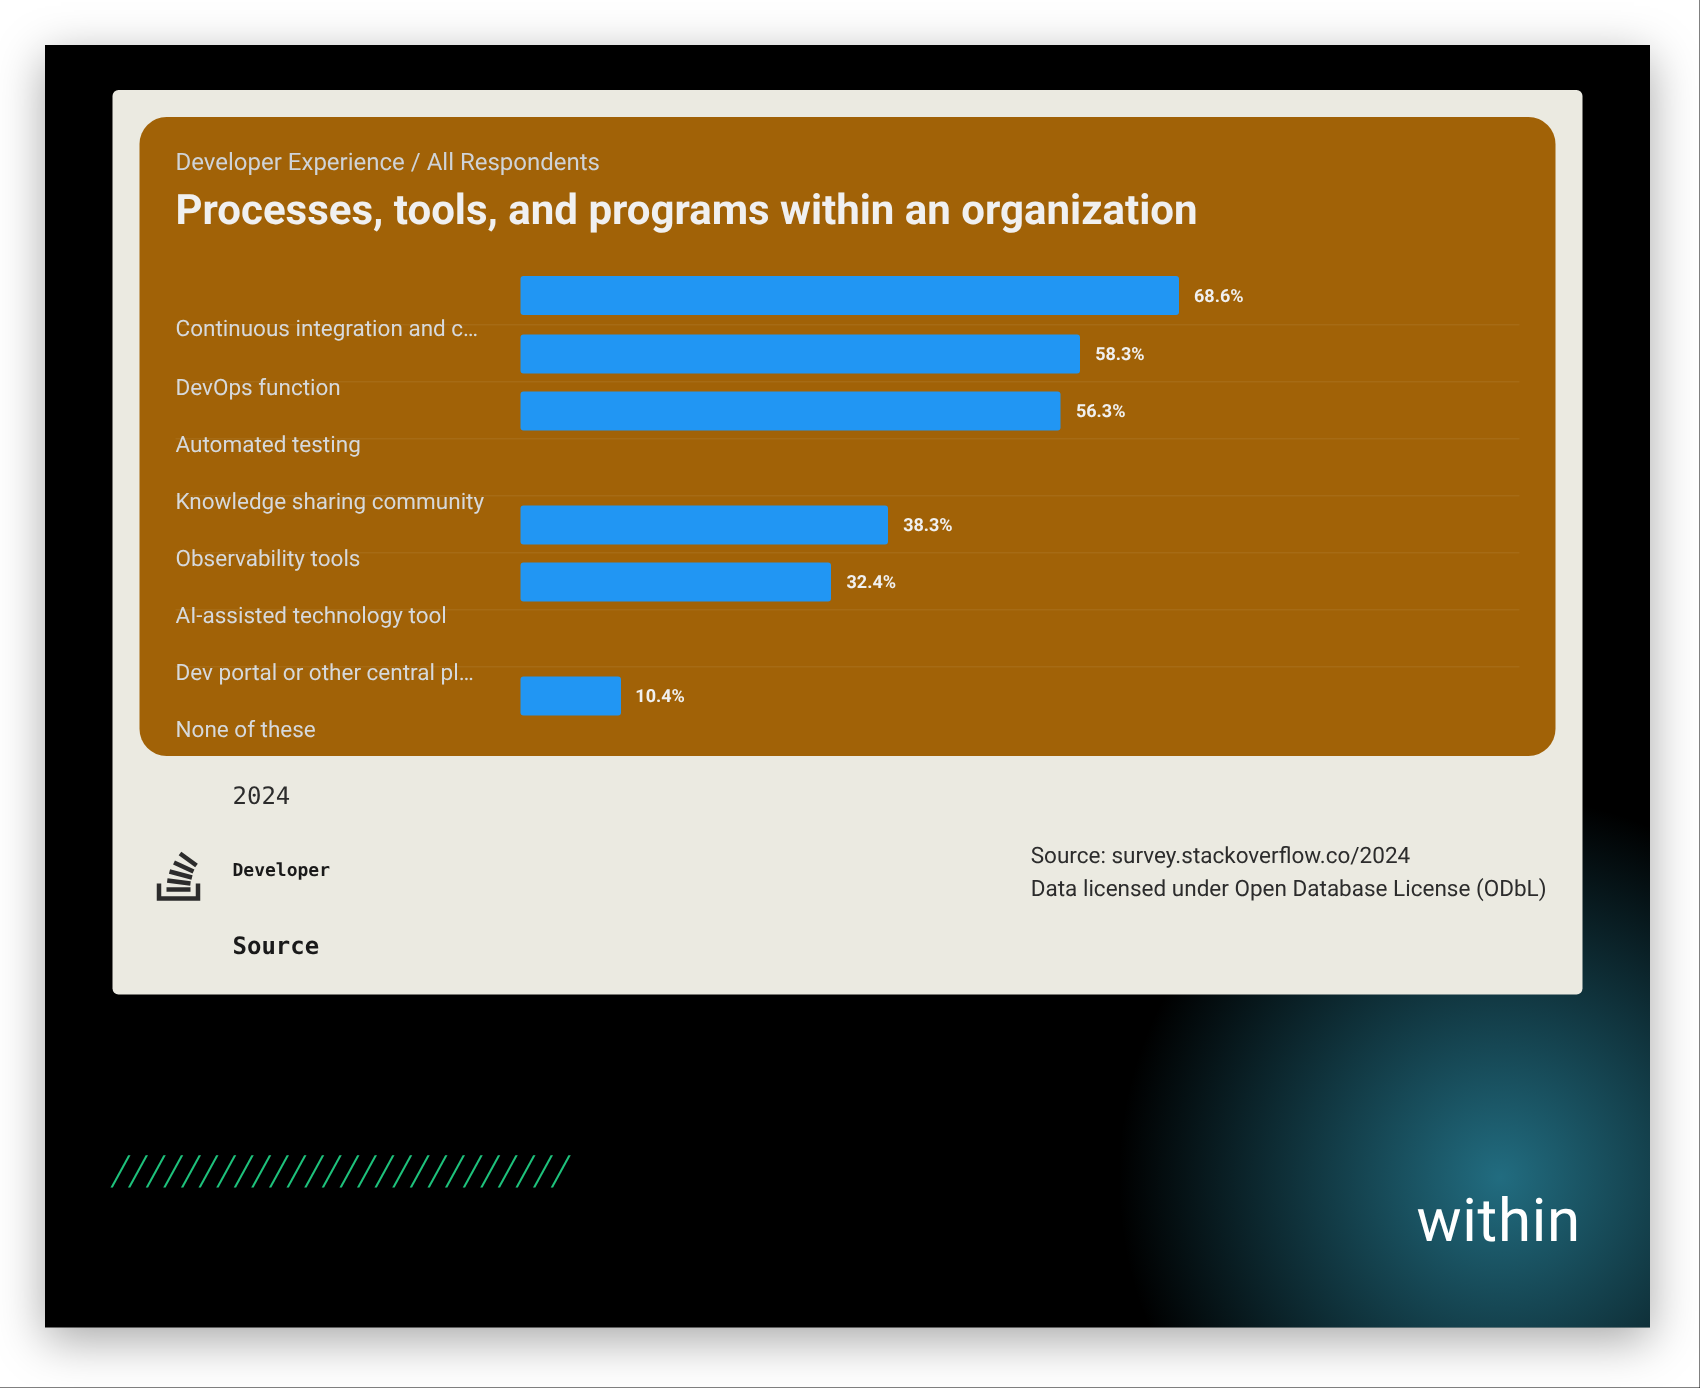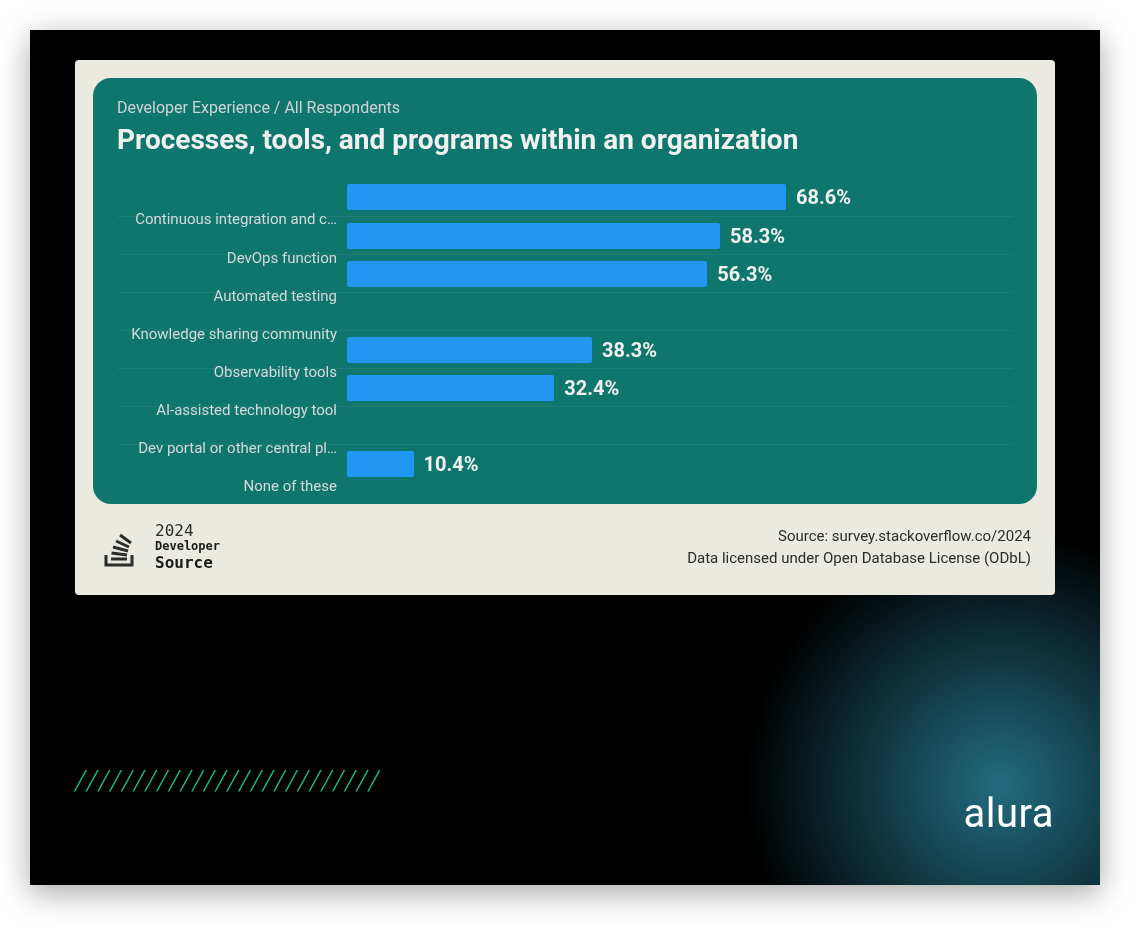--- a/index.html
+++ b/index.html
@@ -31,21 +31,21 @@
   .panel {
     position: absolute;
     left: 45px;
     top: 30px;
     width: 980px;
     background: #ebeae1;
     border-radius: 4px;
   }
   .chart-card {
     margin: 18px 18px 0 18px;
-    background: #0f766e;
+    background: #a16207;
     border-radius: 18px;
     padding: 20px 24px 22px 24px;
     color: #e8e8e8;
   }
   .breadcrumb {
     font-size: 16px;
     color: #cfd3d7;
     margin-bottom: 6px;
   }
   .chart-title {
@@ -59,58 +59,58 @@
   .rows { display: flex; flex-direction: column; }
   .row {
     display: flex;
     align-items: center;
     height: 38px;
     border-top: 1px solid rgba(255,255,255,0.06);
   }
   .row:first-child { border-top: none; }
   .row-label {
     width: 230px;
-    text-align: right;
+    text-align: left;
     padding-right: 10px;
     font-size: 15px;
     color: #d6d9dc;
     white-space: nowrap;
     overflow: hidden;
     text-overflow: ellipsis;
     margin-top: 44px;
   }
   .row-track {
     flex: 1;
     display: flex;
     align-items: center;
   }
   .bar {
     height: 26px;
     background: #2196f3;
     border-radius: 2px;
   }
   .val {
     margin-left: 10px;
-    font-size: 20px;
+    font-size: 12px;
     font-weight: 700;
     color: #f0f0f0;
   }
   .footer {
     display: flex;
     justify-content: space-between;
     align-items: center;
     padding: 18px 24px 22px 24px;
   }
   .footer-left { display: flex; align-items: center; gap: 12px; }
   .so-icon { width: 44px; height: 44px; }
-  .footer-left-text { display: flex; flex-direction: column; line-height: 1.15; font-family: ui-monospace, Menlo, Consolas, monospace;}
+  .footer-left-text { display: flex; flex-direction: column; line-height: 1.15; font-family: ui-monospace, Menlo, Consolas, monospace; gap: 34px;}
   .footer-left-text .yr { font-size: 16px; color: #2c2c2c; }
   .footer-left-text .t1 { font-size: 12px; font-weight: 700; color: #1a1a1a; }
   .footer-left-text .t2 { font-size: 16px; font-weight: 700; color: #1a1a1a; }
-  .footer-right { text-align: right; color: #2c2c2c; font-size: 15px; line-height: 1.5; }
+  .footer-right { text-align: left; color: #2c2c2c; font-size: 15px; line-height: 1.5; }
   .slashes {
     position: absolute;
     left: 45px;
     bottom: 88px;
     color: #1ec27c;
     font-size: 28px;
     letter-spacing: 4px;
     font-style: italic;
     font-weight: 300;
   }
@@ -205,14 +205,14 @@
         </div>
       </div>
       <div class="footer-right">
         <div>Source: survey.stackoverflow.co/2024</div>
         <div>Data licensed under Open Database License (ODbL)</div>
       </div>
     </div>
   </div>
 
   <div class="slashes">//////////////////////////</div>
-  <div class="brand">alura</div>
+  <div class="brand">within</div>
 </div>
 
 </body></html>

